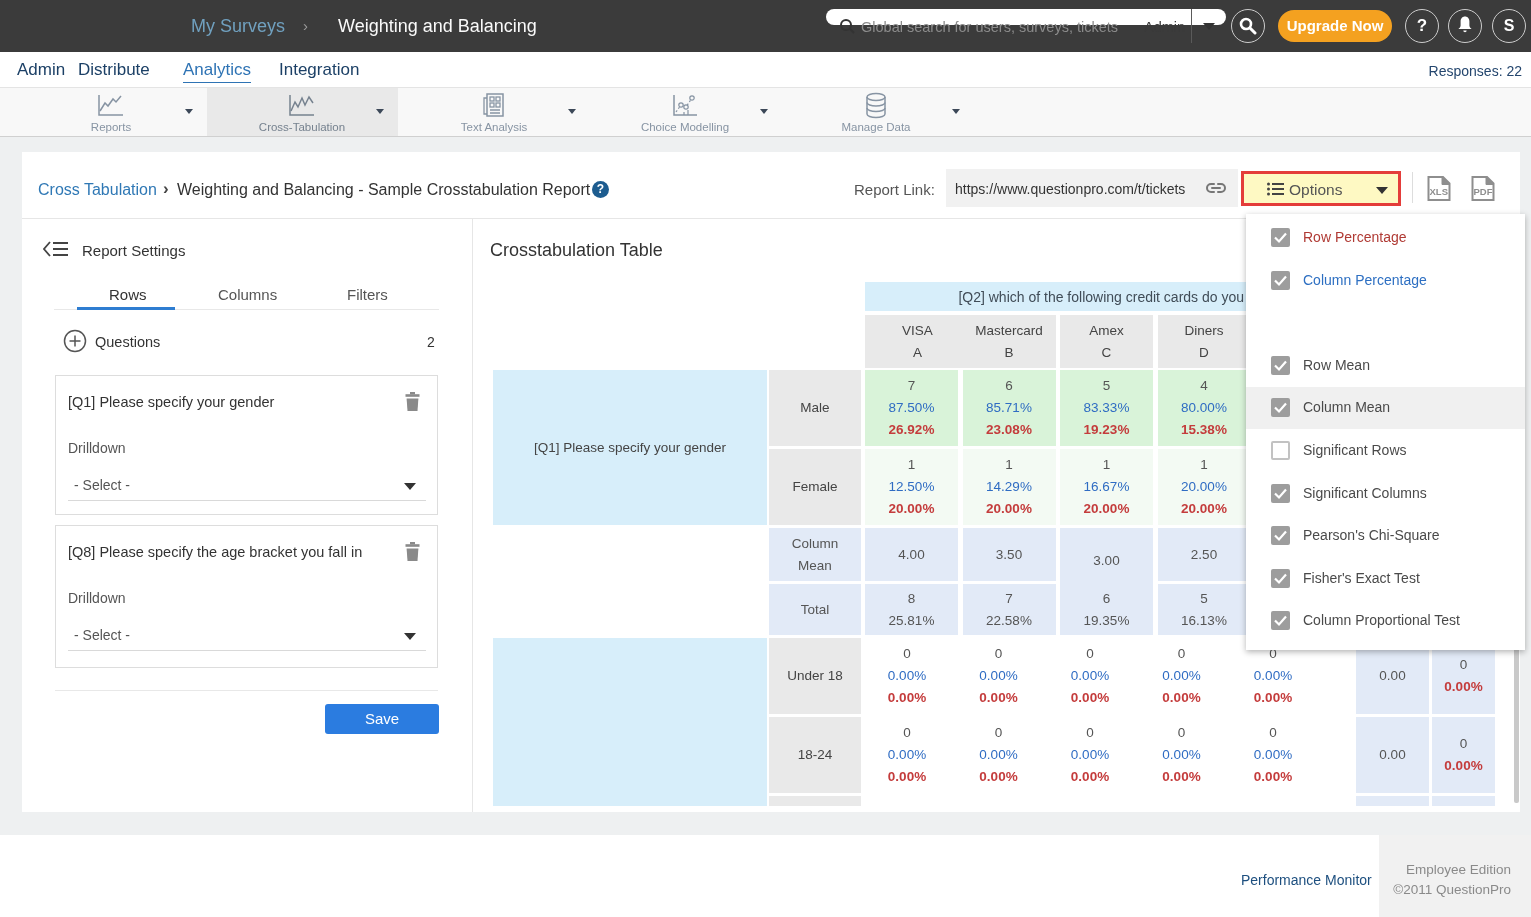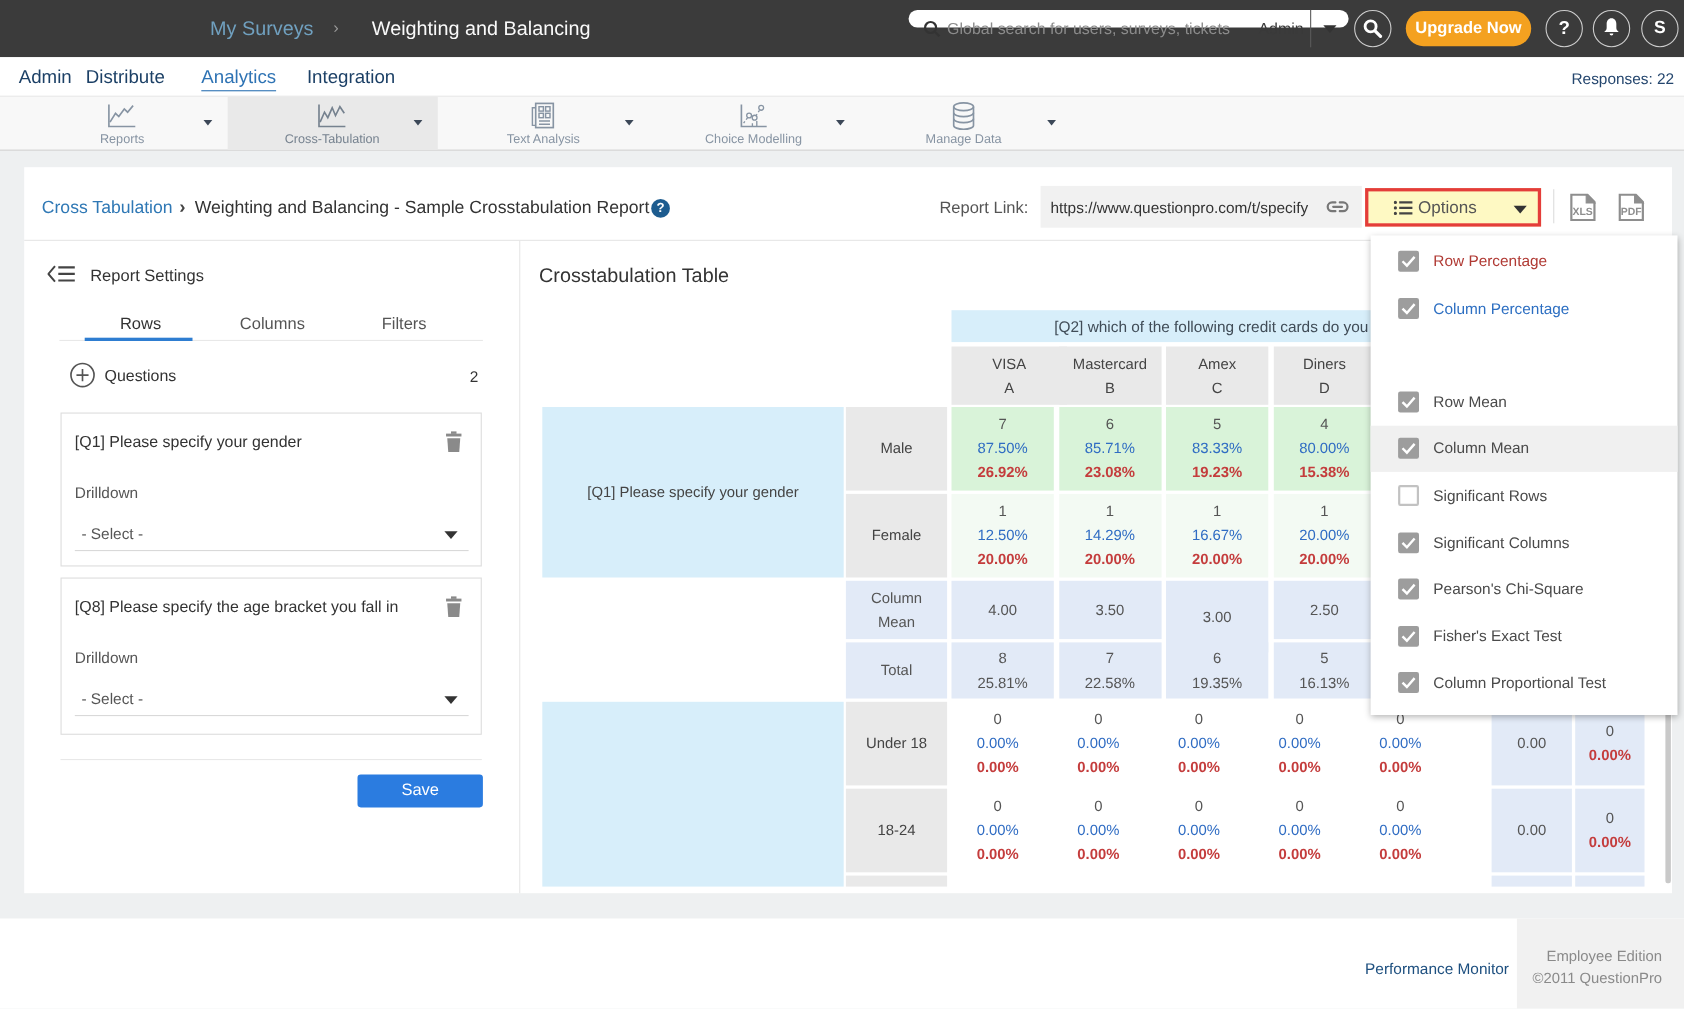--- a/index.html
+++ b/index.html
@@ -200,21 +200,21 @@
 </div>
 
 <div id="panel">
   <div id="titlebar">
     <div class="t-ct">Cross Tabulation</div>
     <div class="t-gt">›</div>
     <div class="t-name">Weighting and Balancing - Sample Crosstabulation Report</div>
     <div class="t-help">?</div>
     <div class="t-rl">Report Link:</div>
     <div class="t-input">
-      <div class="url">https://www.questionpro.com/t/specify</div>
+      <div class="url">https://www.questionpro.com/t/tickets</div>
       <svg class="abs" style="left:258px;top:11px" width="24" height="16" viewBox="0 0 24 16">
           <path d="M10 4 L7 4 A4 4 0 0 0 7 12 L10 12 M14 4 L17 4 A4 4 0 0 1 17 12 L14 12 M8 8 L16 8" stroke="#777" stroke-width="2" fill="none" stroke-linecap="round"></path>
         </svg>
     </div>
     <div id="optbtn">
       <svg class="abs" style="left:23px;top:8px" width="18" height="14" viewBox="0 0 18 14">
           <circle cx="1.5" cy="2" r="1.5" fill="#444"></circle>
           <circle cx="1.5" cy="7" r="1.5" fill="#444"></circle>
           <circle cx="1.5" cy="12" r="1.5" fill="#444"></circle>
           <line x1="5" y1="2" x2="17" y2="2" stroke="#444" stroke-width="2"></line>

